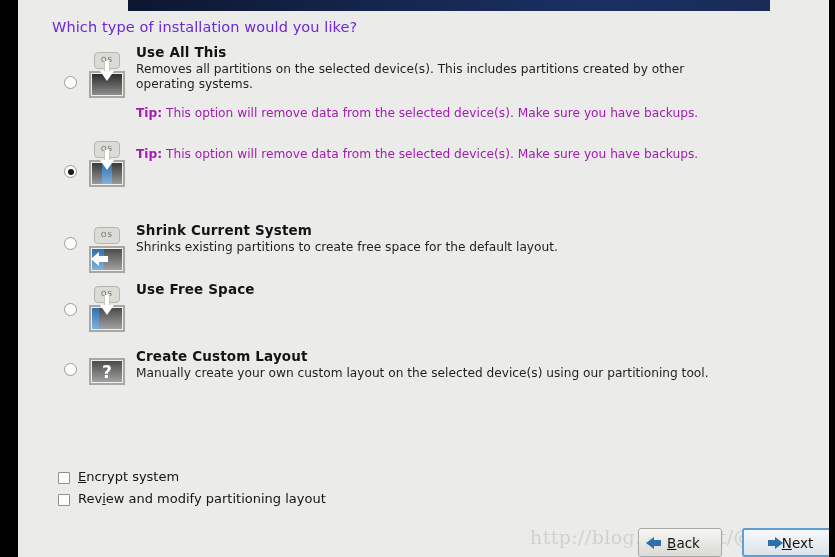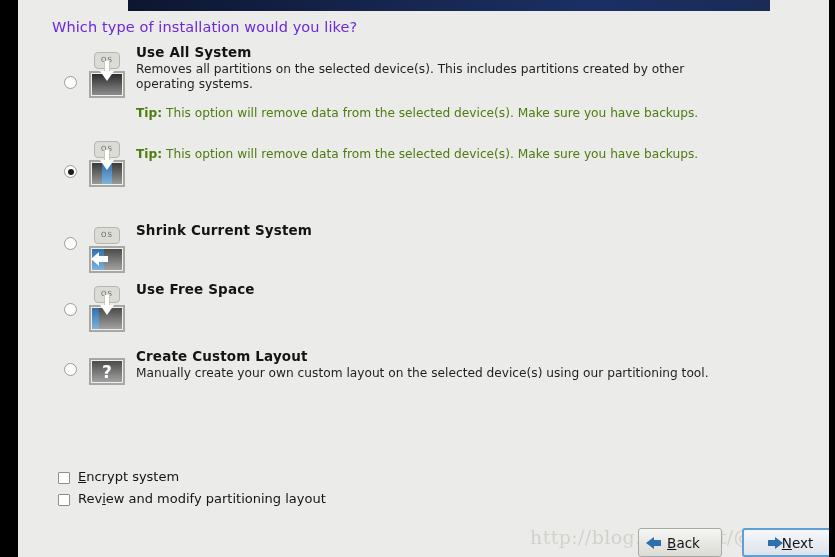--- a/index.html
+++ b/index.html
@@ -173,21 +173,21 @@
   }
   .odesc {
     font-size: 12.2px;
     color: #1f1f1f;
     line-height: 15px;
     margin: 0;
     max-width: 600px;
   }
   .otip {
     font-size: 12.2px;
-    color: #4d7c0f;
+    color: #a21caf;
     line-height: 15px;
     margin: 14px 0 0 0;
   }
   .otip b { font-weight: bold; }
 
   
   .cbrow { position: absolute; left: 40px; }
   .cbox {
     position: absolute;
     left: 0; top: 2px;
@@ -293,21 +293,21 @@
           <div class="disk-inner">
             <div class="seg dark" style="width:100%"></div>
           </div>
         </div>
         <div class="arrow-down">
           <div class="shaft"></div>
             <div class="head"></div>
         </div>
       </div>
       <div class="otext">
-        <p class="otitle">Use All System</p>
+        <p class="otitle">Use All This</p>
         <p class="odesc">Removes all partitions on the selected device(s).  This includes partitions created by other operating systems.</p>
         <p class="otip"><b>Tip:</b> <span>This option will remove data from the selected device(s).  Make sure you have backups.</span></p>
       </div>
     </div>
 
     <div class="opt" style="top:133px;">
       <div class="radio sel" style="top:32px;"></div>
       <div class="icon" style="top:8px;">
         <div class="os-tag">OS</div>
         <div class="disk">
@@ -337,20 +337,21 @@
             <div class="seg grey" style="width:60%"></div>
           </div>
         </div>
         <div class="arrow-left">
           <div class="shaft"></div>
             <div class="head"></div>
         </div>
       </div>
       <div class="otext">
         <p class="otitle">Shrink Current System</p>
+        <p class="odesc">Shrinks existing partitions to create free space for the default layout.</p>
       </div>
     </div>
 
     <div class="opt" style="top:281px;">
       <div class="radio" style="top:22px;"></div>
       <div class="icon" style="top:5px;">
         <div class="os-tag">OS</div>
         <div class="disk">
           <div class="disk-inner">
             <div class="seg blue" style="width:24%"></div>

